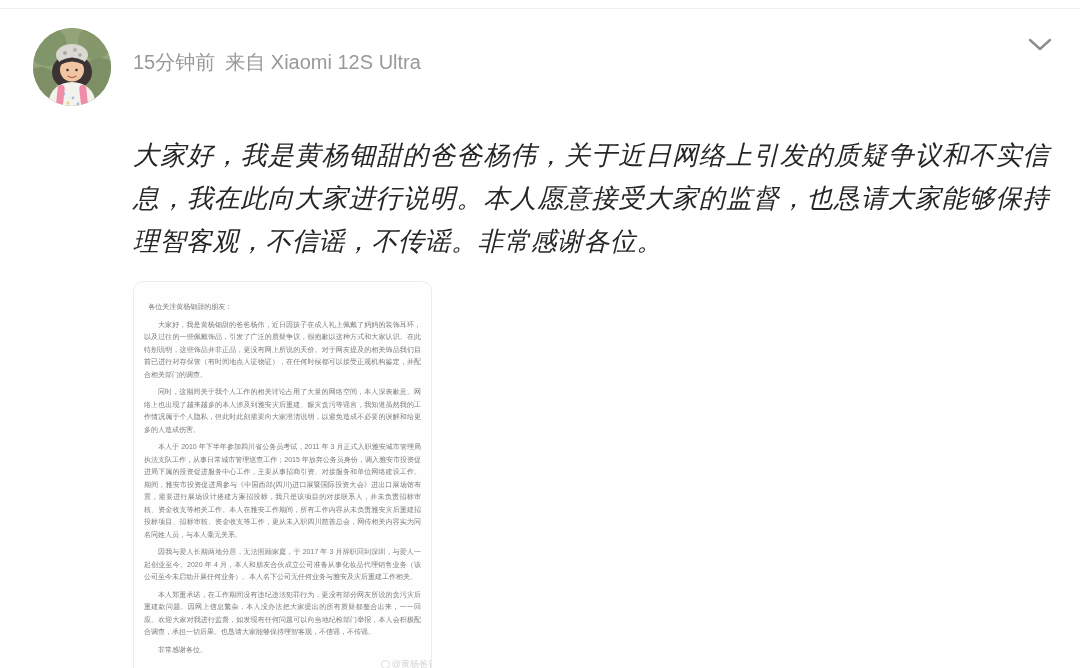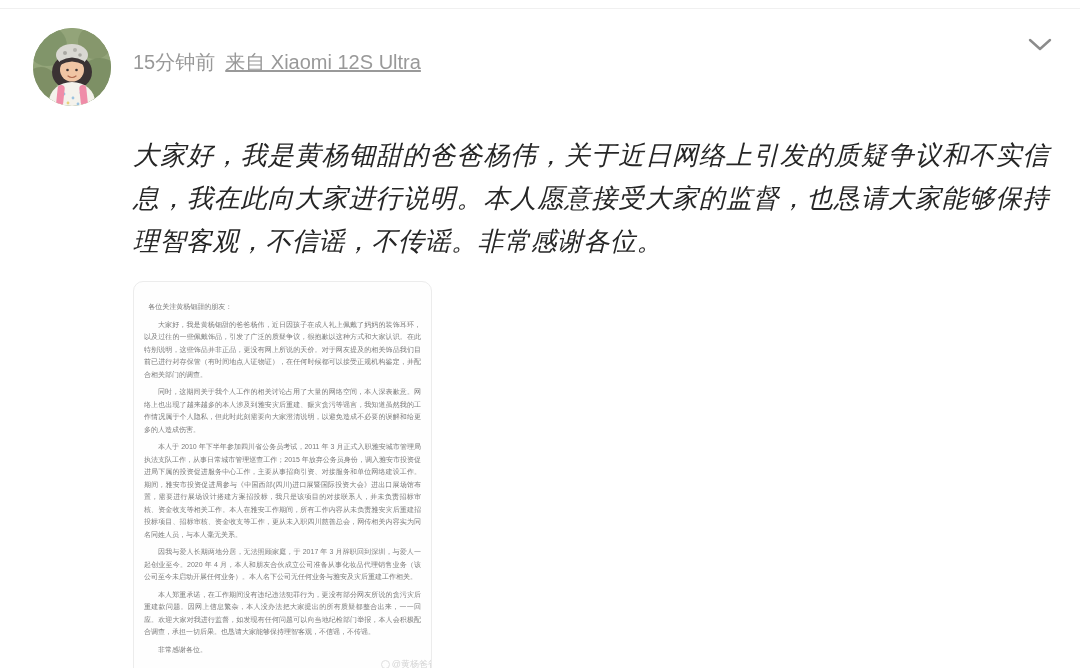--- a/index.html
+++ b/index.html
@@ -25,21 +25,21 @@
     overflow: hidden; cursor: pointer;
     background: #8fa076;
   }
   .avatar svg { display: block; }
   .author-block { padding-left: 100px; padding-top: 10px; }
   .author-name {
     font-size: 28px; font-weight: bold; color: #333333;
     line-height: 34px; letter-spacing: 1px; cursor: pointer; display: inline-block;
   }
   .post-meta { margin-top: 12px; font-size: 20px; color: #999999; line-height: 24px; }
-  .post-meta .src { margin-left: 10px; text-decoration: underline; }
+  .post-meta .src { margin-left: 10px; }
   .collapse-btn {
     position: absolute; right: 22px; top: 2px;
     width: 36px; height: 30px;
     background: transparent; border: none; cursor: pointer;
     display: flex; align-items: center; justify-content: center;
   }
 
   
   .post-body {
     margin: 26px 33px 0 133px;

